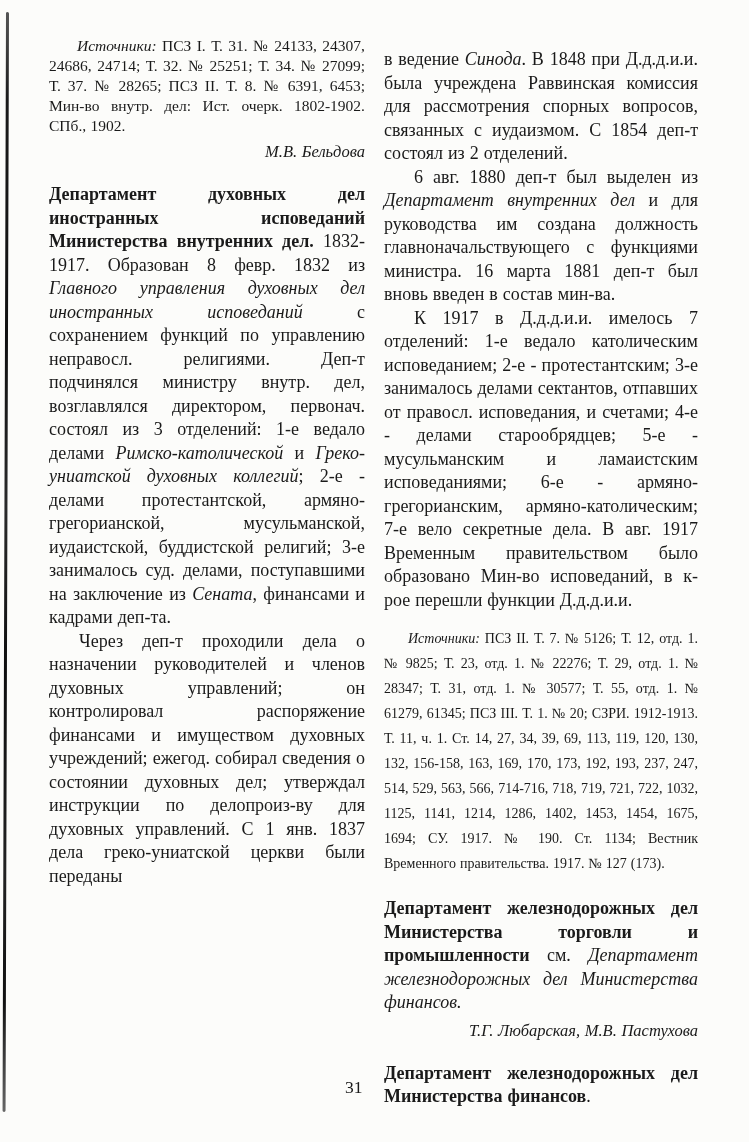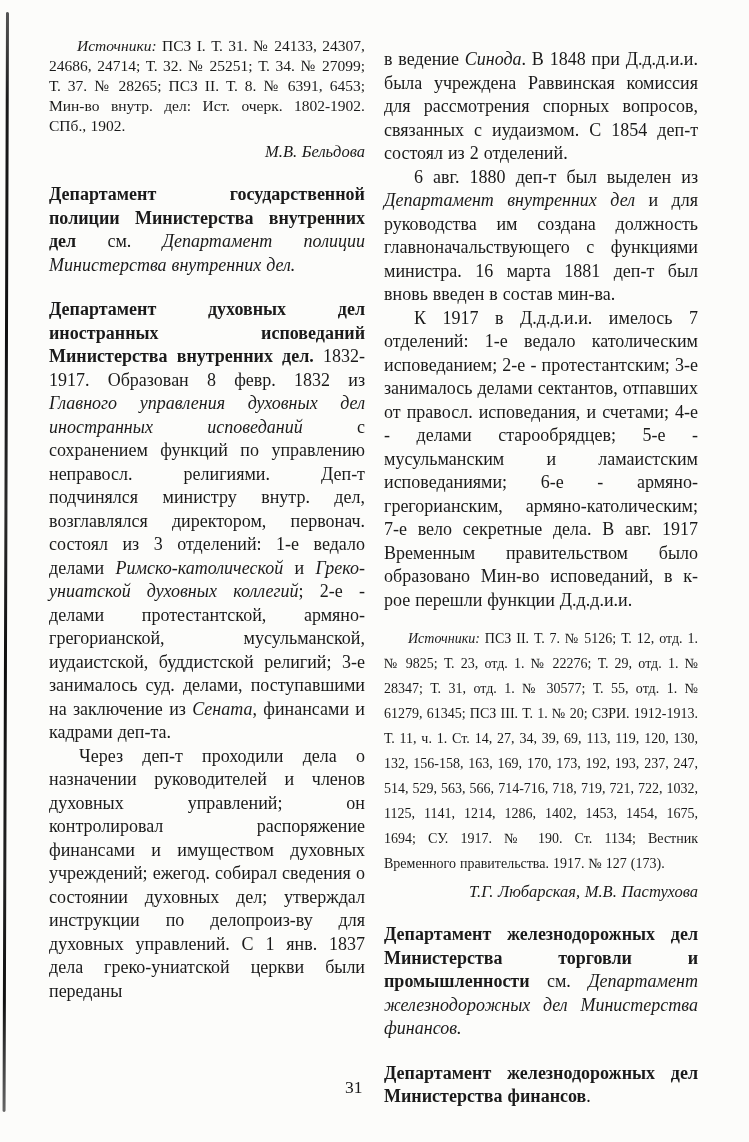--- a/index.html
+++ b/index.html
@@ -79,27 +79,26 @@
   }
 </style>
 </head>
 <body>
 
 <div class="page">
   <div class="scan-line"></div>
   <div class="col col-left">
       <p class="block block-sources"><span class="run italic">Источники: </span><span class="run">ПСЗ I. Т. 31. № 24133, 24307, 24686, 24714; Т. 32. № 25251; Т. 34. № 27099; Т. 37. № 28265; ПСЗ II. Т. 8. № 6391, 6453; Мин-во внутр. дел: Ист. очерк. 1802-1902. СПб., 1902.</span></p>
       <p class="block block-author"><span class="run italic">М.В. Бельдова</span></p>
-      <p class="block block-entry"><span class="run bold">Департамент государственной полиции Министерства внутренних дел</span><span class="run"> см. </span><span class="run italic">Департамент полиции Министерства внутренних дел.</span></p>
       <p class="block block-entry"><span class="run bold">Департамент духовных дел иностранных исповеданий Министерства внутренних дел.</span><span class="run"> 1832-1917. Образован 8 февр. 1832 из </span><span class="run italic">Главного управления духовных дел иностранных исповеданий</span><span class="run"> с сохранением функций по управлению неправосл. религиями. Деп-т подчинялся министру внутр. дел, возглавлялся директором, первонач. состоял из 3 отделений: 1-е ведало делами </span><span class="run italic">Римско-католической</span><span class="run"> и </span><span class="run italic">Греко-униатской духовных коллегий</span><span class="run">; 2-е - делами протестантской, армяно-грегорианской, мусульманской, иудаистской, буддистской религий; 3-е занималось суд. делами, поступавшими на заключение из </span><span class="run italic">Сената</span><span class="run">, финансами и кадрами деп-та.</span></p>
       <p class="block block-para"><span class="run">Через деп-т проходили дела о назначении руководителей и членов духовных управлений; он контролировал распоряжение финансами и имуществом духовных учреждений; ежегод. собирал сведения о состоянии духовных дел; утверждал инструкции по делопроиз-ву для духовных управлений. С 1 янв. 1837 дела греко-униатской церкви были переданы</span></p>
     </div>
   <div class="col col-right">
       <p class="block block-cont"><span class="run">в ведение </span><span class="run italic">Синода</span><span class="run">. В 1848 при Д.д.д.и.и. была учреждена Раввинская комиссия для рассмотрения спорных вопросов, связанных с иудаизмом. С 1854 деп-т состоял из 2 отделений.</span></p>
       <p class="block block-para"><span class="run">6 авг. 1880 деп-т был выделен из </span><span class="run italic">Департамент внутренних дел</span><span class="run"> и для руководства им создана должность главноначальствующего с функциями министра. 16 марта 1881 деп-т был вновь введен в состав мин-ва.</span></p>
       <p class="block block-para"><span class="run">К 1917 в Д.д.д.и.и. имелось 7 отделений: 1-е ведало католическим исповеданием; 2-е - протестантским; 3-е занималось делами сектантов, отпавших от правосл. исповедания, и счетами; 4-е - делами старообрядцев; 5-е - мусульманским и ламаистским исповеданиями; 6-е - армяно-грегорианским, армяно-католическим; 7-е вело секретные дела. В авг. 1917 Временным правительством было образовано Мин-во исповеданий, в к-рое перешли функции Д.д.д.и.и.</span></p>
       <p class="block block-sources"><span class="run italic">Источники: </span><span class="run">ПСЗ II. Т. 7. № 5126; Т. 12, отд. 1. № 9825; Т. 23, отд. 1. № 22276; Т. 29, отд. 1. № 28347; Т. 31, отд. 1. № 30577; Т. 55, отд. 1. № 61279, 61345; ПСЗ III. Т. 1. № 20; СЗРИ. 1912-1913. Т. 11, ч. 1. Ст. 14, 27, 34, 39, 69, 113, 119, 120, 130, 132, 156-158, 163, 169, 170, 173, 192, 193, 237, 247, 514, 529, 563, 566, 714-716, 718, 719, 721, 722, 1032, 1125, 1141, 1214, 1286, 1402, 1453, 1454, 1675, 1694; СУ. 1917. № 190. Ст. 1134; Вестник Временного правительства. 1917. № 127 (173).</span></p>
+      <p class="block block-entry"><span class="run bold">Департамент железнодорожных дел Министерства торговли и промышленности</span><span class="run"> см. </span><span class="run italic">Департамент железнодорожных дел Министерства финансов.</span></p>
       <p class="block block-author"><span class="run italic">Т.Г. Любарская, М.В. Пастухова</span></p>
-      <p class="block block-entry"><span class="run bold">Департамент железнодорожных дел Министерства торговли и промышленности</span><span class="run"> см. </span><span class="run italic">Департамент железнодорожных дел Министерства финансов.</span></p>
       <p class="block block-entry"><span class="run bold">Департамент железнодорожных дел Министерства финансов</span><span class="run">.</span></p>
     </div>
   <div class="page-number">31</div>
 </div>
 
 </body></html>

